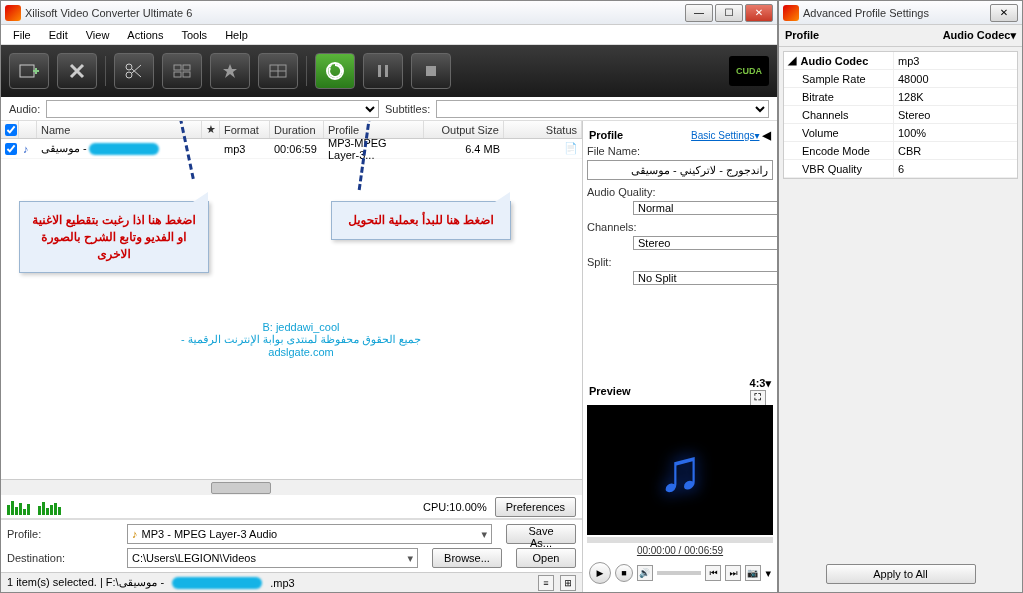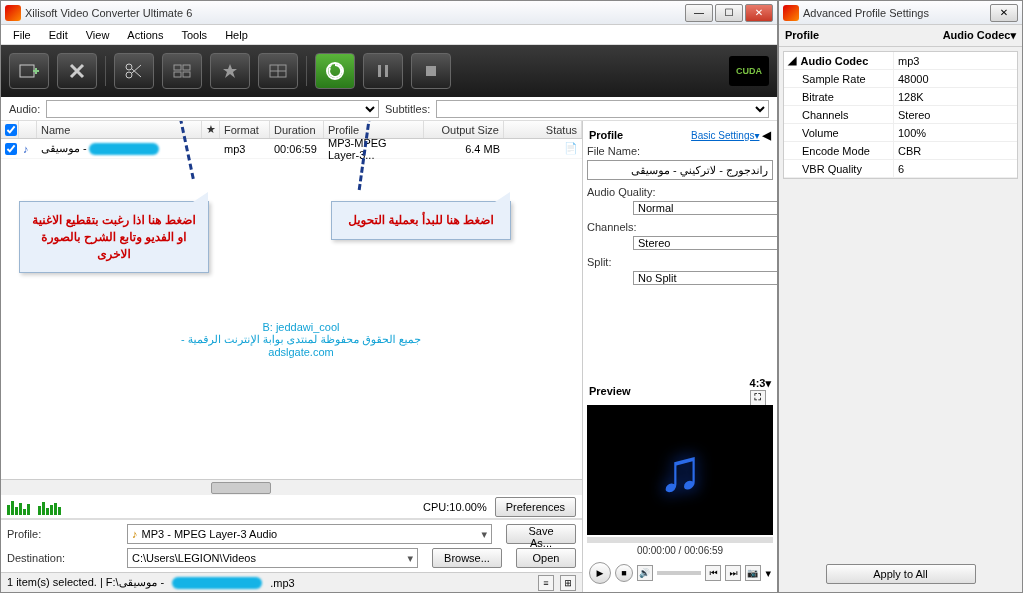--- a/index.html
+++ b/index.html
@@ -62,21 +62,21 @@
 
 .right-panel { width: 195px; border-left: 1px solid #ccc; display: flex; flex-direction: column; padding: 4px; }
 .panel-header { height: 20px; display: flex; align-items: center; justify-content: space-between; font-weight: bold; padding: 0 2px; }
 .panel-header .link { color: #06c; text-decoration: underline; cursor: pointer; font-weight: normal; font-size: 10px; }
 .field-group { display: flex; flex-direction: column; gap: 3px; margin-bottom: 6px; }
 .field-group label { color: #333; }
 .field-group .combo, .field-group input { width: 100%; height: 20px; border: 1px solid #999; padding: 0 4px; }
 
 .preview-box { height: 130px; background: #000; display: flex; align-items: center; justify-content: center; margin-top: 4px; }
 .music-note { color: #2a6ae8; font-size: 60px; filter: drop-shadow(0 0 8px #15f); }
-.time-row { text-align: center; color: #333; padding: 2px 0; font-size: 10px; }
+.time-row { text-align: center; color: #333; padding: 2px 0; font-size: 10px; text-decoration: underline; }
 .play-controls { display: flex; align-items: center; gap: 4px; padding: 4px 2px; }
 .play-btn { width: 22px; height: 22px; border: 1px solid #999; border-radius: 11px; background: linear-gradient(to bottom, #fff, #ddd); display: flex; align-items: center; justify-content: center; cursor: pointer; font-size: 9px; }
 .small-icon { width: 16px; height: 16px; border: 1px solid #999; background: #f5f5f5; cursor: pointer; display: flex; align-items: center; justify-content: center; font-size: 9px; }
 
 .main-content { flex: 1; display: flex; overflow: hidden; }
 .left-side { flex: 1; display: flex; flex-direction: column; }
 
 .aux-header-row { padding: 4px 6px; display: flex; justify-content: space-between; font-weight: bold; border-bottom: 1px solid #ccc; }
 .prop-grid { background: #fff; border: 1px solid #ccc; margin: 4px; }
 .prop-row { display: flex; height: 18px; border-bottom: 1px solid #eee; }

